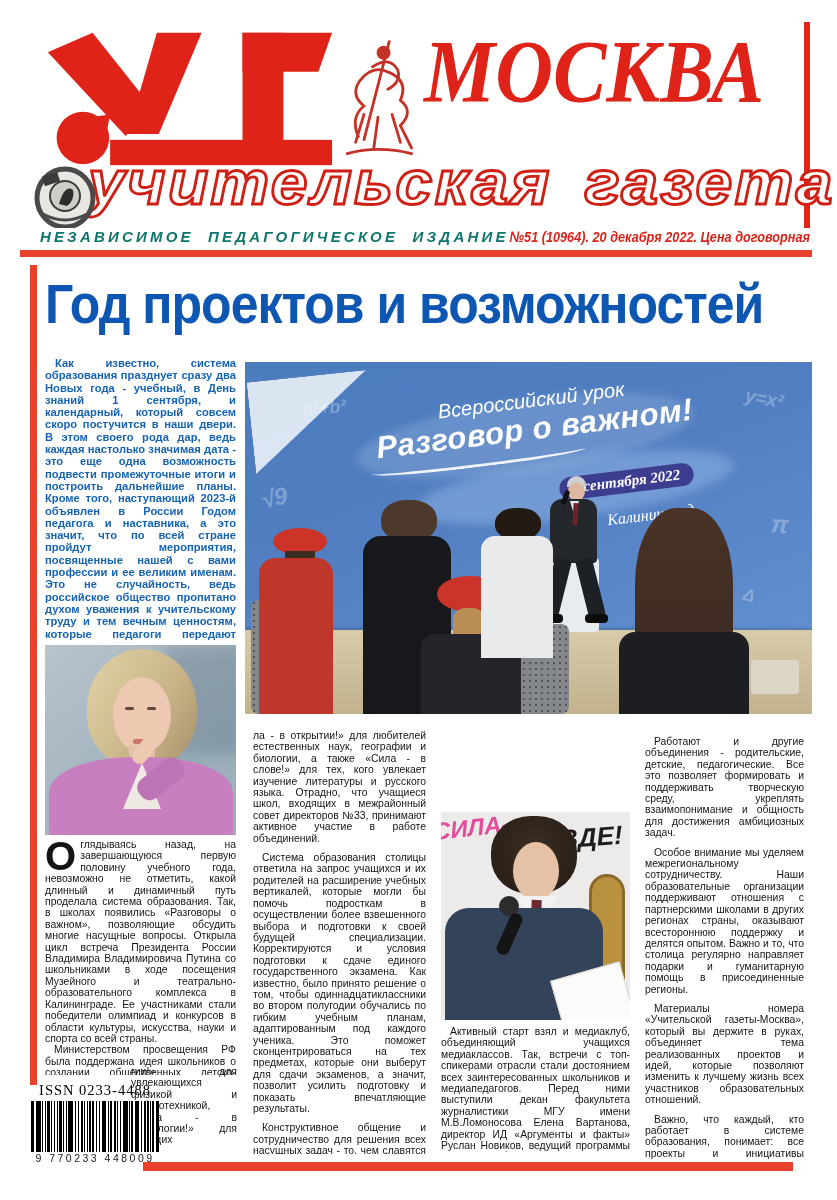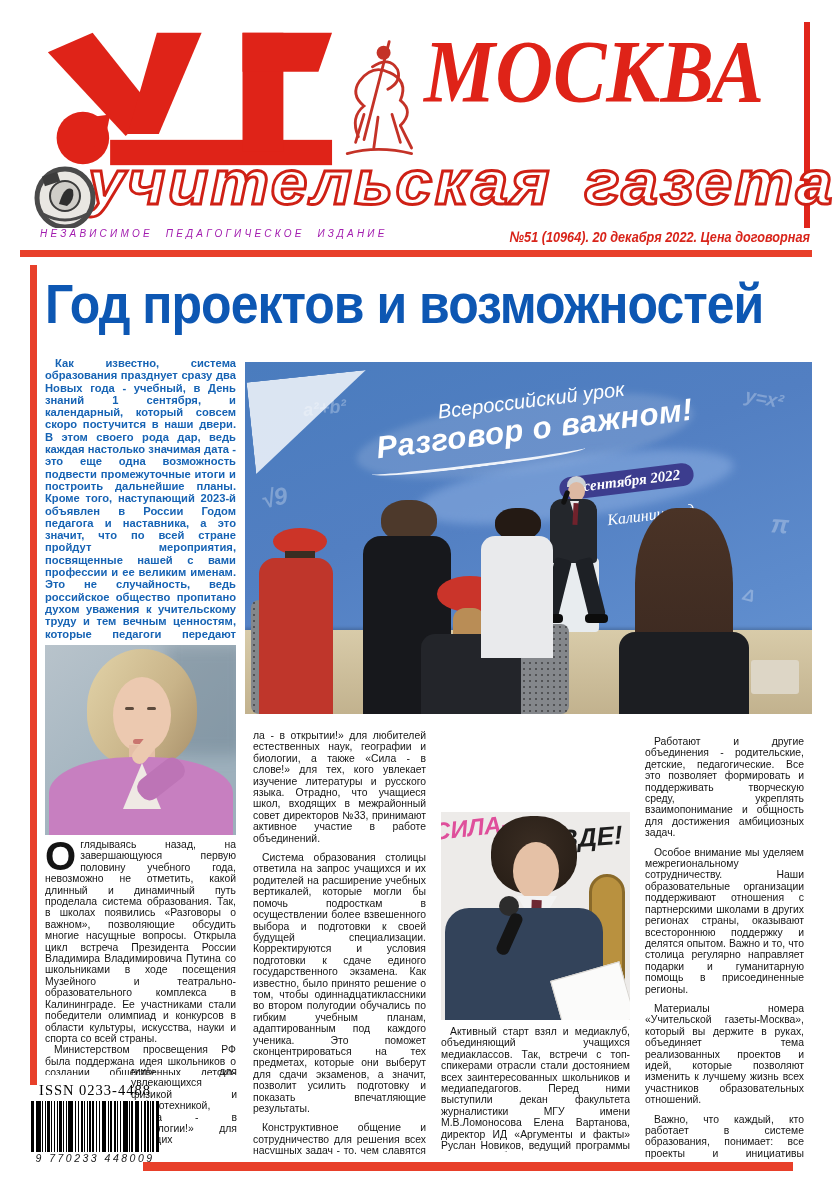--- a/index.html
+++ b/index.html
@@ -15,22 +15,22 @@
           font-size:80px;line-height:1;color:#df2318;letter-spacing:0px;transform:scaleY(1.12);
           transform-origin:top left;white-space:nowrap;}
   .gazeta{left:88px;top:150px;font-weight:bold;font-style:italic;font-size:54px;line-height:1;
           color:#ffffff;-webkit-text-stroke:2.4px #cf2015;text-shadow:0 0 1px #cf2015;
           letter-spacing:2px;word-spacing:10px;transform:scale(1.22,1.18);transform-origin:top left;
           white-space:nowrap;z-index:3;}
   .medal{left:33px;top:166px;width:64px;height:62px;z-index:4;}
   .mast-vline{left:804px;top:22px;width:6px;height:206px;background:#e0251b;}
 
   
-  .tagline{left:40px;top:229px;font-weight:normal;font-style:italic;font-size:10px;line-height:1;
-           letter-spacing:3.2px;word-spacing:7px;color:#a21caf;white-space:nowrap;}
+  .tagline{left:40px;top:229px;font-weight:bold;font-style:italic;font-size:15px;line-height:1;
+           letter-spacing:3.2px;word-spacing:7px;color:#0f766e;white-space:nowrap;}
   .issue{left:470px;top:230px;width:340px;text-align:right;font-weight:bold;font-style:italic;
          font-size:13.5px;line-height:1;color:#d8241a;transform:scale(0.94,1.12);transform-origin:right top;
          white-space:nowrap;}
   .rule-top{left:20px;top:250px;width:792px;height:7px;background:#e8402a;}
   .vline-left{left:30px;top:265px;width:7px;height:820px;background:#e8402a;}
   .rule-bottom{left:143px;top:1162px;width:650px;height:9px;background:#e8402a;}
 
   
   .headline{left:45px;top:276px;font-weight:bold;font-size:50px;line-height:1.05;color:#0d57b3;
             letter-spacing:-1px;transform:scaleY(1.1);transform-origin:top left;white-space:nowrap;}
@@ -54,21 +54,21 @@
   .col4{left:637px;top:728px;width:175px;height:432px;overflow:hidden;}
 
   
   .issn{left:31px;top:1082px;width:128px;text-align:center;}
   .issn-label{font-family:"Liberation Serif",serif;font-size:14.5px;letter-spacing:1px;color:#000;}
   .barcode{margin-top:2px;height:52px;background-color:#fff;border-left:2px solid #000;border-right:2px solid #000;
     background-image:
       repeating-linear-gradient(90deg,#000 0 1.5px,rgba(0,0,0,0) 1.5px 3px),
       repeating-linear-gradient(90deg,#000 0 1px,rgba(0,0,0,0) 1px 7px),
       repeating-linear-gradient(90deg,rgba(0,0,0,0) 0 4px,#000 4px 6.5px,rgba(0,0,0,0) 6.5px 11px);}
-  .bar-digits{margin-top:-1px;background:#fff;font-size:10.5px;letter-spacing:2.5px;white-space:nowrap;font-style:italic;}
+  .bar-digits{margin-top:-1px;background:#fff;font-size:10.5px;letter-spacing:2.5px;white-space:nowrap;}
 
   
   .photo-main{left:245px;top:362px;width:567px;height:352px;overflow:hidden;
               background:linear-gradient(160deg,#4a7cbe 0%,#527fc2 40%,#5d8bcc 75%,#6794d2 100%);}
   .swoosh1{left:110px;top:38px;width:340px;height:72px;border-radius:50%;background:rgba(255,255,255,0.14);
            transform:rotate(-8deg);filter:blur(3px);}
   .swoosh2{left:170px;top:95px;width:320px;height:60px;border-radius:50%;background:rgba(140,175,225,0.55);
            transform:rotate(-8deg);filter:blur(4px);}
   .board{left:6px;top:14px;width:120px;height:92px;background:rgba(255,255,255,0.8);
          clip-path:polygon(0 0,100% 0,0 100%);transform:rotate(-6deg);}

